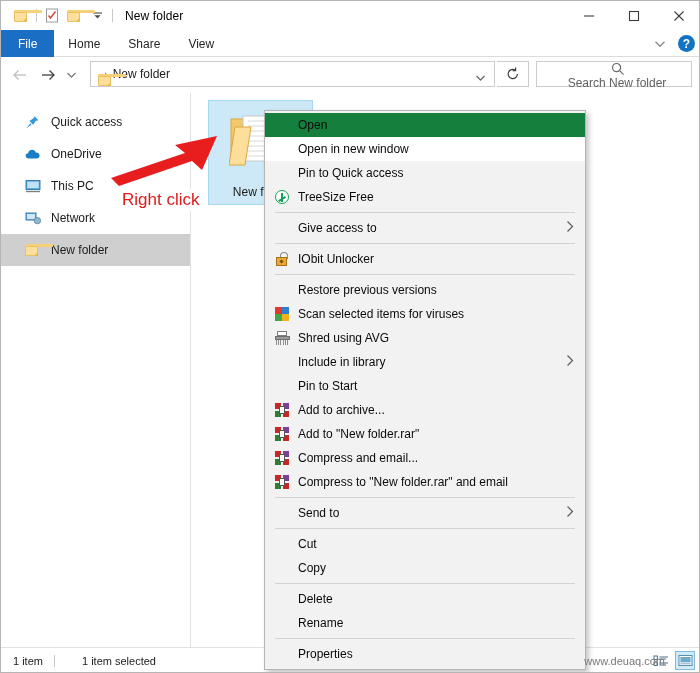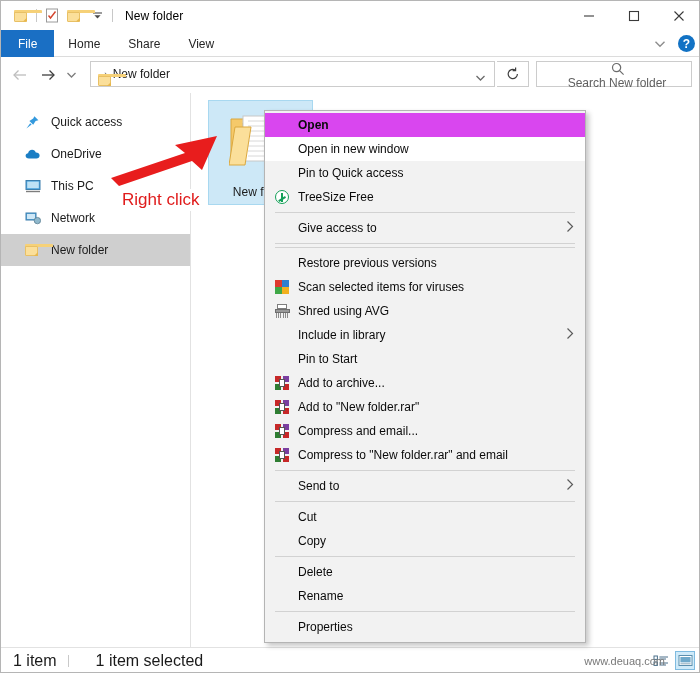--- a/index.html
+++ b/index.html
@@ -142,21 +142,21 @@
   #ctxmenu {
     position: absolute; left: 263px; top: 109px; width: 322px;
     background: #f2f2f2; border: 1px solid #b4b4b4;
     box-shadow: 3px 3px 5px rgba(0,0,0,0.22);
     z-index: 60; padding: 2px 0 3px 0;
   }
   .mi {
     position: relative; height: 24px; display: flex; align-items: center;
     font-size: 12px; color: #0a0a0a; padding-left: 33px; padding-right: 10px;
   }
-  .mi.bold { font-weight: bold; background: #d946ef; }
+  .mi.bold { font-weight: normal; background: #15803d; }
   .mi.hover { background: #ffffff; }
   .mi-ic {
     position: absolute; left: 9px; top: 50%; transform: translateY(-50%);
     width: 16px; height: 16px; display: flex; align-items: center; justify-content: center;
   }
   .mi-arrow {
     position: absolute; right: 11px; top: 50%; transform: translateY(-50%);
   }
   .msep { height: 1px; background: #d2d2d2; margin: 3px 10px 3px 10px; }
 
@@ -215,21 +215,21 @@
     left: 4px; top: 3px; width: 6px; height: 8px; background: #ffffff;
     border: 1px solid #555555; z-index: 2;
   }
 
   
   #statusbar {
     position: absolute; left: 0; top: 646px; width: 700px; height: 26px;
     background: #ffffff; border-top: 1px solid #e2e2e2;
     display: flex; align-items: center;
   }
-  .status-text { font-size: 16px; color: #1a1a1a; margin-left: 12px; }
+  .status-text { font-size: 11px; color: #1a1a1a; margin-left: 12px; }
   .status-sep { width: 1px; height: 12px; background: #c9c9c9; margin: 0 11px; }
   .viewbtns { position: absolute; right: 6px; top: 3px; display: flex; gap: 4px; align-items: center; }
   .viewbtn { width: 20px; height: 19px; display: flex; align-items: center; justify-content: center; }
   .viewbtn.active { background: #cfeaf9; border: 1px solid #7fbbe0; }
   #watermark {
     position: absolute; right: 34px; top: 654px;
     font-size: 11px; color: #787878; z-index: 80;
     font-family: "Liberation Sans", sans-serif;
   }
 </style>
@@ -477,20 +477,30 @@
       <span>Give access to</span>
       <span class="mi-arrow">
         <svg width="8" height="12" viewBox="0 0 8 12">
             <path d="M1.5 1 L6.5 6 L1.5 11" fill="none" stroke="#5c5c5c" stroke-width="1.2"></path>
           </svg>
       </span>
     </div>
 
     <div class="msep"></div>
 
+    <div class="mi">
+      <span class="mi-ic">
+        <span class="ic-lock">
+            <span class="shackle"></span>
+            <span class="bodyl"></span>
+            <span class="kh"></span>
+          </span>
+      </span>
+      <span>IObit Unlocker</span>
+    </div>
 
     <div class="msep"></div>
 
     <div class="mi">
       <span>Restore previous versions</span>
     </div>
 
     <div class="mi">
       <span class="mi-ic">
         <span class="ic-avg">

